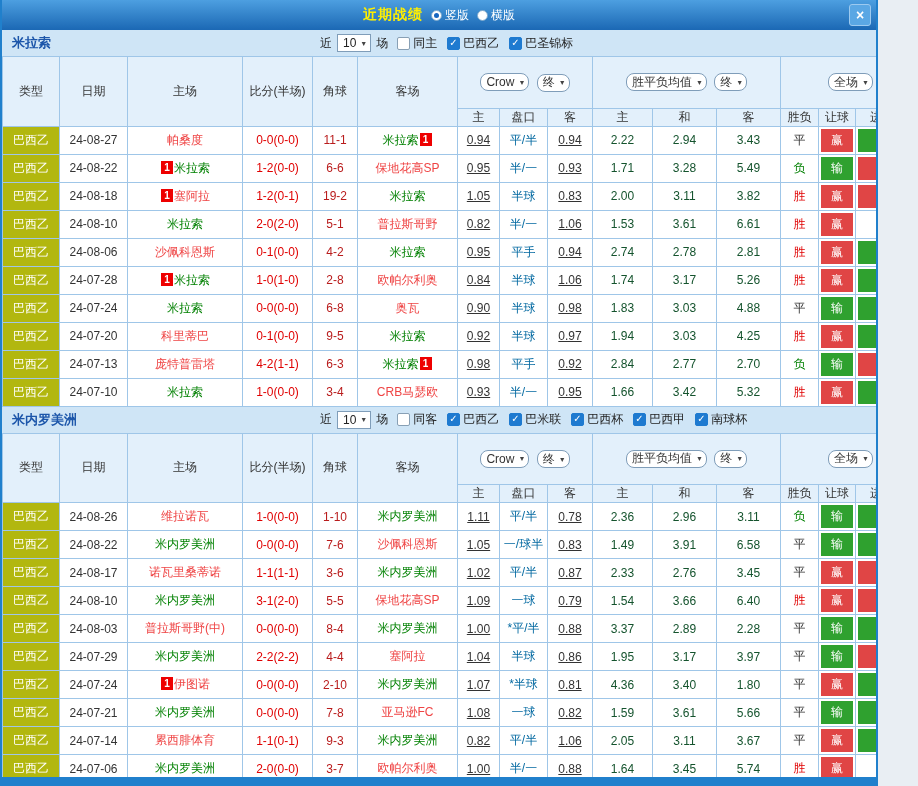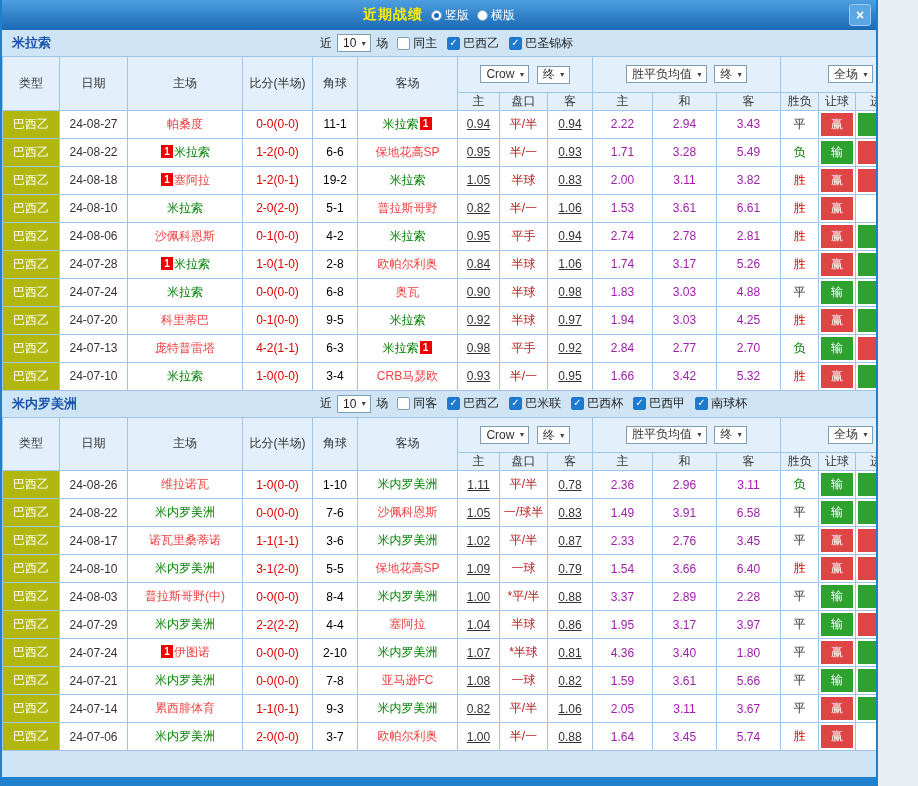--- a/index.html
+++ b/index.html
@@ -26,28 +26,28 @@
   .chk{display:inline-flex;align-items:center;gap:3px;cursor:pointer;}
   .chk i.box{width:13px;height:13px;border:1px solid #88a0b5;background:#fff;border-radius:2px;position:relative;display:inline-block;box-sizing:border-box;}
   .chk.checked i.box{background:#1e7ad0;border-color:#1e7ad0;}
   .chk.checked i.box::after{content:"✓";position:absolute;color:#fff;font-size:10px;left:1px;top:-1px;font-weight:bold;}
   
   .grid{width:100%;border-collapse:separate;border-spacing:0;table-layout:fixed;background:#fff;border-top:1px solid #9fc6e8;border-left:1px solid #9fc6e8;}
   .grid th,.grid td{border-right:1px solid #9fc6e8;border-bottom:1px solid #9fc6e8;box-sizing:border-box;text-align:center;vertical-align:middle;overflow:hidden;white-space:nowrap;padding:0;font-weight:normal;}
   .grid thead th{background:#e3f0fb;height:26px;color:#333;}
   .grid tr.h2 th{height:16px;}
   .grid td{height:28px;}
-  .dd-th .select{margin:8px 2px;}
+  .dd-th .select{margin:16px 2px;border-radius:8px;}
   .type-cell{background:#b2b70f;color:#fff;}
   .date-cell{color:#333;}
   .score-cell{color:#e00000;}
-  .corner-cell{color:#000000;}
-  .handicap-cell{color:#b91c1c;}
+  .corner-cell{color:#b91c1c;}
+  .handicap-cell{color:#0369a1;}
   .odds-cell{color:#333;text-decoration:underline;}
-  .avg-cell{color:#a21caf;}
+  .avg-cell{color:#14532d;}
   .team-name{color:#ef4444;}
   .team-name.focus{color:#008000;}
   .rank-badge{display:inline-block;min-width:12px;height:13px;line-height:13px;background:#ee0000;color:#fff;font-size:10px;font-weight:bold;margin:0 1px;vertical-align:1px;}
   .result-win{color:#e00000;}
   .result-draw{color:#333;}
   .result-lose{color:#008000;}
   .pill{display:block;margin:2px;height:23px;line-height:23px;color:#fff;}
   .pill.bg-red{background:#e04545;}
   .pill.bg-green{background:#2fa12f;}
   .pill.text-red{background:none;color:#e00000;}

